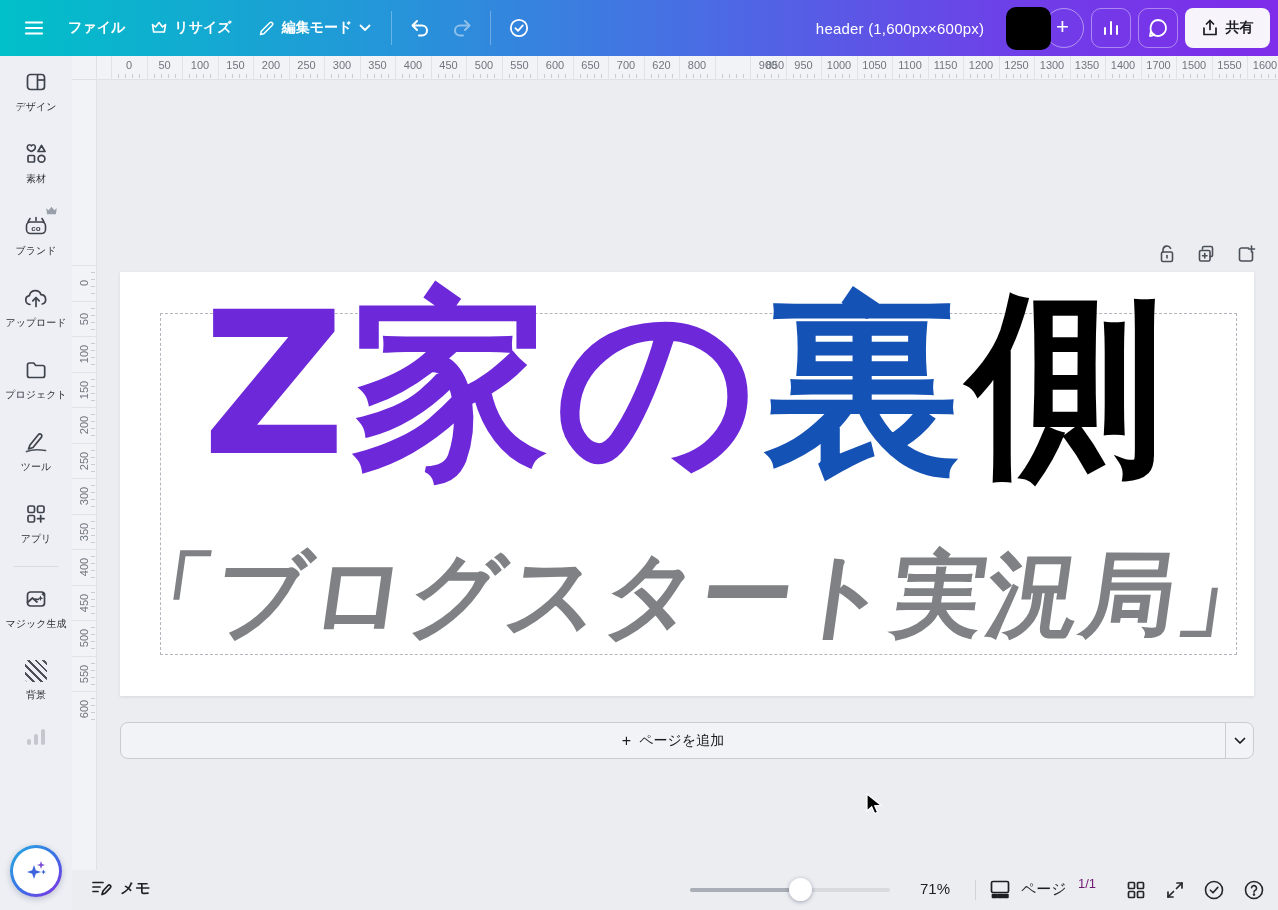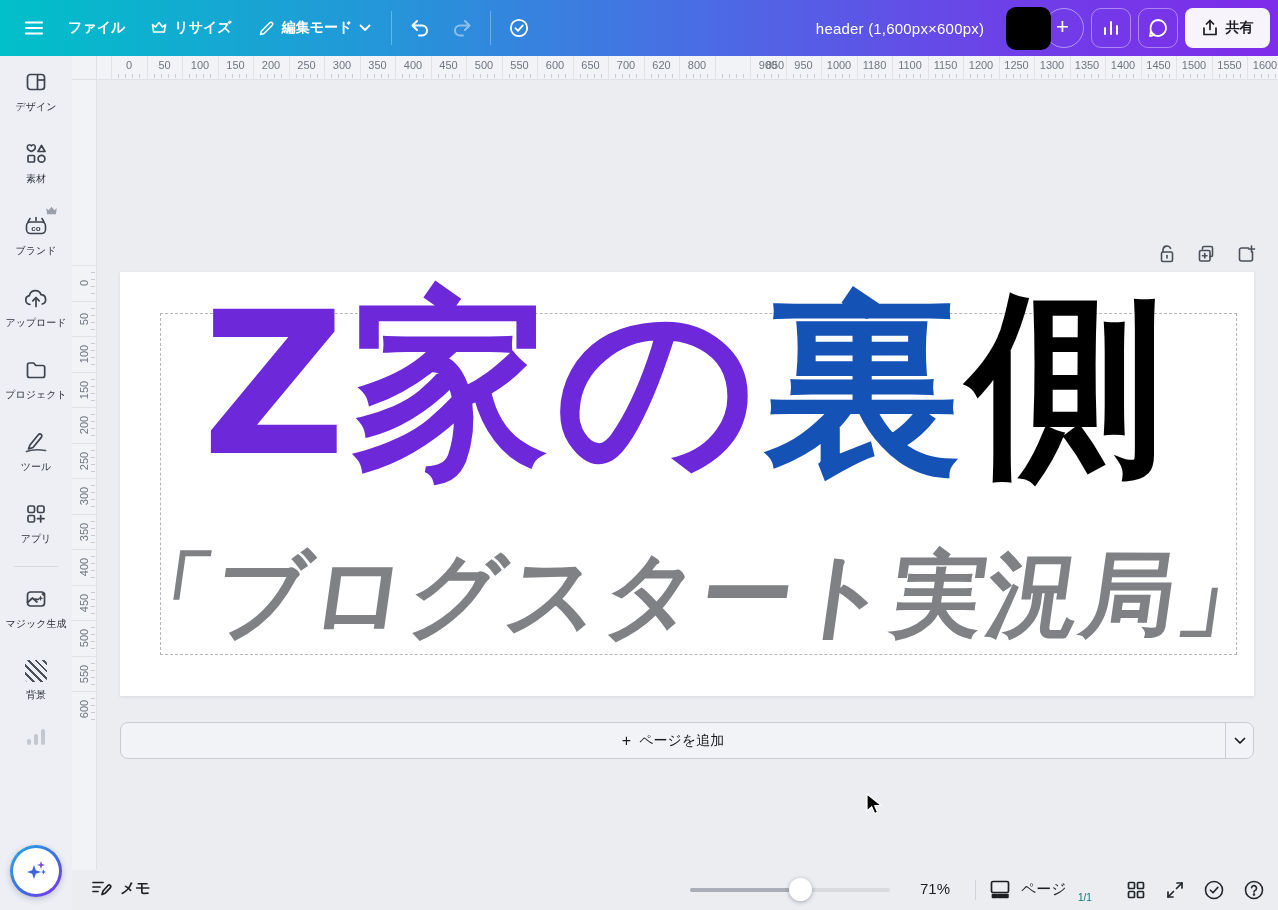--- a/index.html
+++ b/index.html
@@ -80,21 +80,21 @@
   .memo { position:absolute; left:18px; top:8px; display:flex; align-items:center; gap:8px; font-size:15px;
     font-weight:700; color:#1d1f23; cursor:pointer; }
   .zoom-track { position:absolute; left:618px; top:18px; width:200px; height:4px; border-radius:2px; background:#d8dade; cursor:pointer; }
   .zoom-fill { position:absolute; left:0; top:0; height:4px; width:100px; border-radius:2px; background:#a9adb5; }
   .zoom-thumb { position:absolute; left:717px; top:8px; width:23px; height:23px; border-radius:50%; background:#fff;
     box-shadow:0 1px 4px rgba(20,30,60,.35); cursor:pointer; }
   .zoom-pct { position:absolute; left:833px; top:10px; width:45px; text-align:right; font-size:15px; font-weight:500; color:#1d1f23; }
   .sb-vsep { position:absolute; left:903px; top:10px; width:1px; height:20px; background:#cfd2d8; }
   .pages-group { position:absolute; left:916px; top:8px; display:flex; align-items:center; gap:9px; font-size:15px;
     font-weight:500; color:#1d1f23; cursor:pointer; }
-  .page-ind { position:absolute; left:1006px; top:22px; font-size:10px; font-weight:500; color:#0f766e; }
+  .page-ind { position:absolute; left:1006px; top:6px; font-size:13px; font-weight:500; color:#701a75; }
   .sb-icon { position:absolute; top:8px; width:24px; height:24px; display:flex; align-items:center; justify-content:center;
     color:#23262b; cursor:pointer; }
 
   .cursor { position:absolute; left:866px; top:793px; z-index:60; pointer-events:none; }
   svg { display:block; }
 </style>
 </head>
 <body>
 
 <div class="app">
@@ -453,21 +453,21 @@
       <div class="rl-tick" style="left: 702.7px;"></div>
       <div class="rl-tick" style="left: 709.8px;"></div>
       <div class="rl-tick" style="left: 716.9px;"></div>
       <div class="rl-line" style="left: 724px;"></div>
       <span class="rl-label" style="left: 742px;">1000</span>
       <div class="rl-tick" style="left: 731.1px;"></div>
       <div class="rl-tick" style="left: 738.2px;"></div>
       <div class="rl-tick" style="left: 745.3px;"></div>
       <div class="rl-tick" style="left: 752.4px;"></div>
       <div class="rl-line" style="left: 759.5px;"></div>
-      <span class="rl-label" style="left: 777.5px;">1180</span>
+      <span class="rl-label" style="left: 777.5px;">1050</span>
       <div class="rl-tick" style="left: 766.6px;"></div>
       <div class="rl-tick" style="left: 773.7px;"></div>
       <div class="rl-tick" style="left: 780.8px;"></div>
       <div class="rl-tick" style="left: 787.9px;"></div>
       <div class="rl-line" style="left: 795px;"></div>
       <span class="rl-label" style="left: 813px;">1100</span>
       <div class="rl-tick" style="left: 802.1px;"></div>
       <div class="rl-tick" style="left: 809.2px;"></div>
       <div class="rl-tick" style="left: 816.3px;"></div>
       <div class="rl-tick" style="left: 823.4px;"></div>
@@ -501,21 +501,21 @@
       <div class="rl-tick" style="left: 986.7px;"></div>
       <div class="rl-tick" style="left: 993.8px;"></div>
       <div class="rl-tick" style="left: 1000.9px;"></div>
       <div class="rl-line" style="left: 1008px;"></div>
       <span class="rl-label" style="left: 1026px;">1400</span>
       <div class="rl-tick" style="left: 1015.1px;"></div>
       <div class="rl-tick" style="left: 1022.2px;"></div>
       <div class="rl-tick" style="left: 1029.3px;"></div>
       <div class="rl-tick" style="left: 1036.4px;"></div>
       <div class="rl-line" style="left: 1043.5px;"></div>
-      <span class="rl-label" style="left: 1061.5px;">1450</span>
+      <span class="rl-label" style="left: 1061.5px;">1700</span>
       <div class="rl-tick" style="left: 1050.6px;"></div>
       <div class="rl-tick" style="left: 1057.7px;"></div>
       <div class="rl-tick" style="left: 1064.8px;"></div>
       <div class="rl-tick" style="left: 1071.9px;"></div>
       <div class="rl-line" style="left: 1079px;"></div>
       <span class="rl-label" style="left: 1097px;">1500</span>
       <div class="rl-tick" style="left: 1086.1px;"></div>
       <div class="rl-tick" style="left: 1093.2px;"></div>
       <div class="rl-tick" style="left: 1100.3px;"></div>
       <div class="rl-tick" style="left: 1107.4px;"></div>

